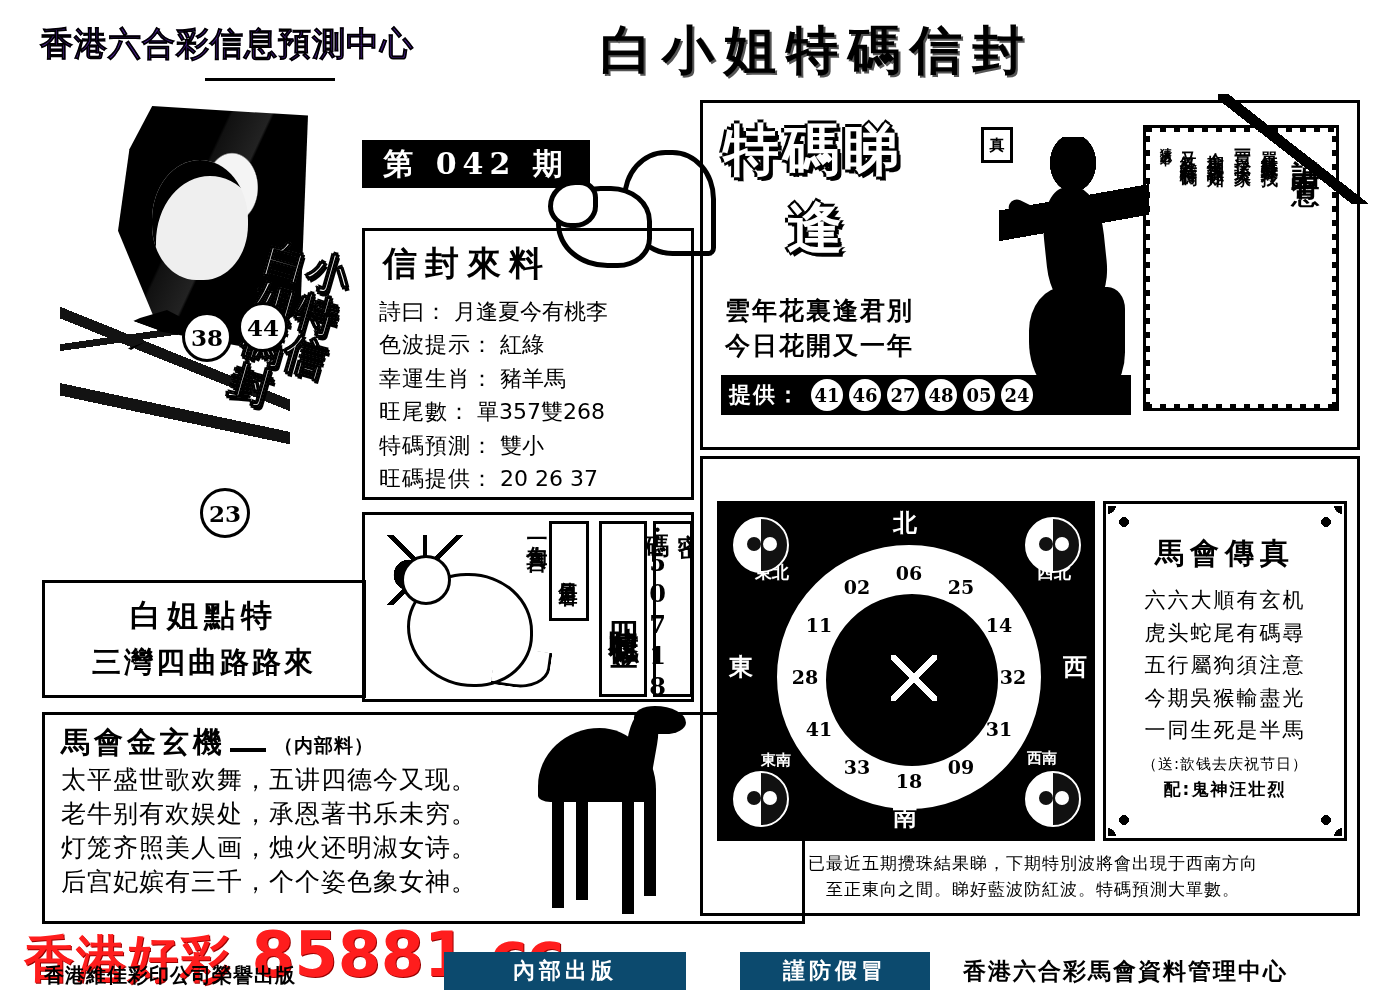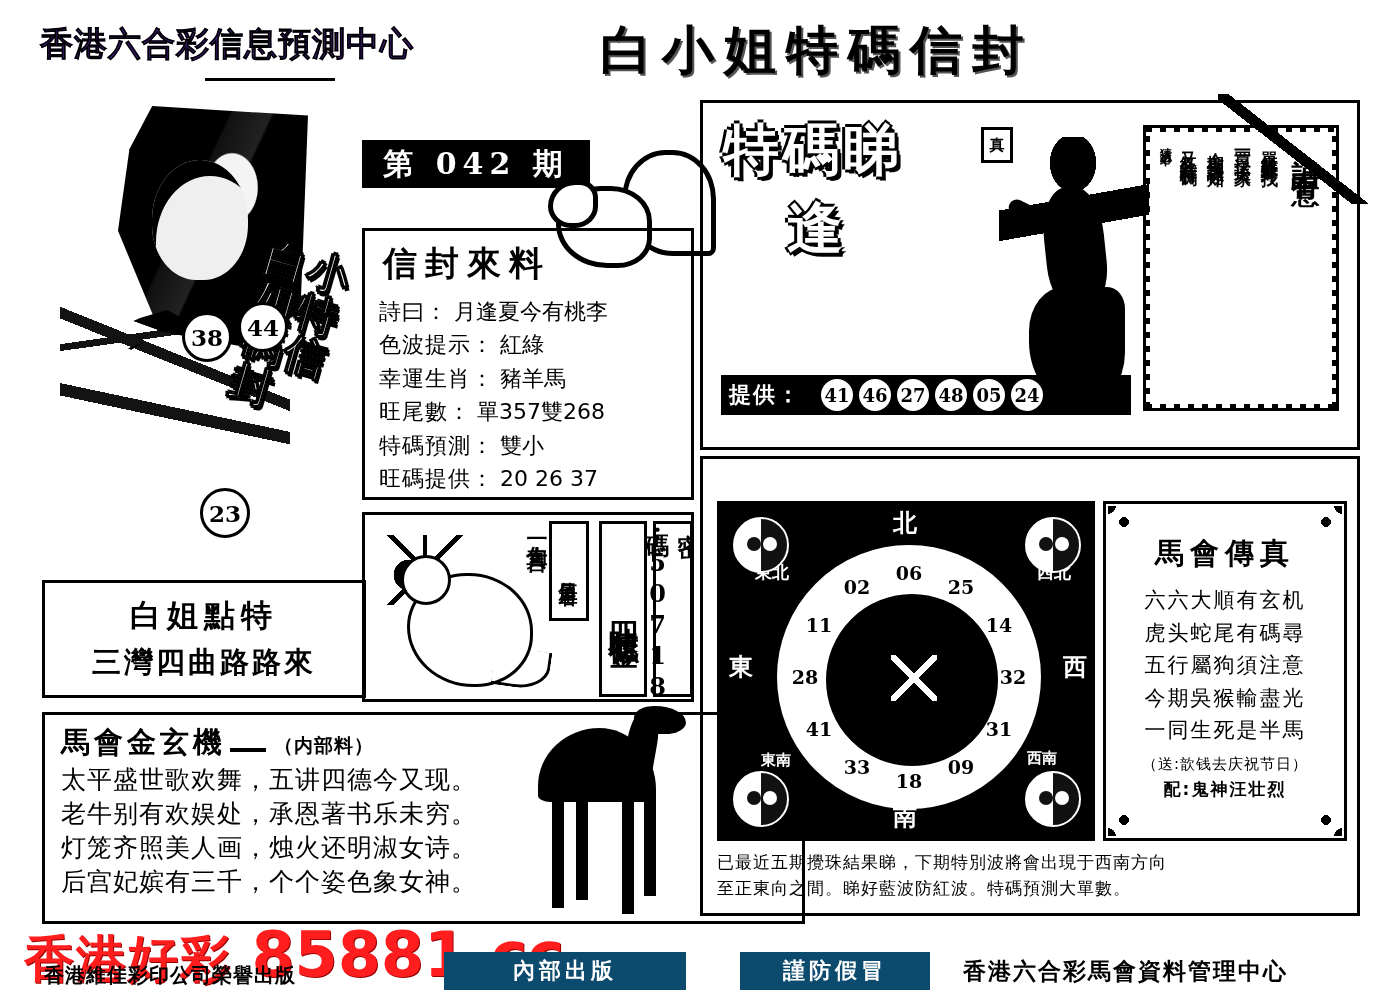--- a/index.html
+++ b/index.html
@@ -225,21 +225,21 @@
   .tm-verse{
     position:absolute;left:22px;top:190px;
     font-size:25px;line-height:1.4;letter-spacing:2px;font-weight:bold;
     font-family:"DejaVu Serif","Liberation Serif",serif;
   }
   .tm-supply{
     position:absolute;left:18px;top:272px;width:410px;height:40px;
     background:#000;color:#fff;display:flex;align-items:center;padding:0 8px;
     box-sizing:border-box;
   }
-  .tm-supply .lbl{font-size:22px;font-weight:bold;letter-spacing:2px;margin-right:17px;}
+  .tm-supply .lbl{font-size:22px;font-weight:bold;letter-spacing:2px;margin-right:7px;}
   .tm-supply .num{
     width:32px;height:32px;border-radius:50%;background:#fff;color:#000;
     display:flex;align-items:center;justify-content:center;
     font-size:18px;font-weight:bold;margin:0 3px;
     font-family:"DejaVu Serif","Liberation Serif",serif;
   }
   .lady{
     position:absolute;left:296px;top:34px;width:150px;height:280px;
     background:
       radial-gradient(ellipse 24px 30px at 74px 26px,#000 0 96%,transparent 97%),
@@ -344,23 +344,23 @@
   .seg{
     position:absolute;left:50%;top:50%;width:0;height:0;
   }
   .seg span{
     position:absolute;
     display:block;width:30px;height:30px;margin:-15px 0 0 -15px;
     font-size:19px;font-weight:bold;line-height:30px;text-align:center;
     font-family:"DejaVu Serif","Liberation Serif",serif;color:#000;
   }
   .wheel-note{
-    position:absolute;left:14px;top:392px;width:632px;
+    position:absolute;left:14px;top:392px;width:632px;text-align:center;
     font-size:17px;line-height:1.55;letter-spacing:1px;
-    font-family:Liberation Mono, monospace;
+    font-family:Liberation Sans, sans-serif;
   }
   .mahui{
     position:absolute;left:400px;top:42px;width:244px;height:340px;
     border:3px solid #000;box-sizing:border-box;padding:8px 6px;
     display:flex;flex-direction:column;align-items:center;
   }
   .mahui .corner{
     position:absolute;width:34px;height:34px;
     background:
       radial-gradient(circle 14px at 0 0,#000 0 55%,transparent 56%),
@@ -486,20 +486,24 @@
       <span class="l2">逢</span>
     </div>
     <div class="tm-seal">真</div>
 
     <div class="lady">
       <div class="torso"></div>
       <div class="arm"></div>
       <div class="leg"></div>
     </div>
 
+    <div class="tm-verse">
+      <div>雲年花裏逢君別</div>
+      <div>今日花開又一年</div>
+    </div>
 
     <div class="tm-supply">
       <span class="lbl">提供：</span>
       <span class="num">41</span>
       <span class="num">46</span>
       <span class="num">27</span>
       <span class="num">48</span>
       <span class="num">05</span>
       <span class="num">24</span>
     </div>

